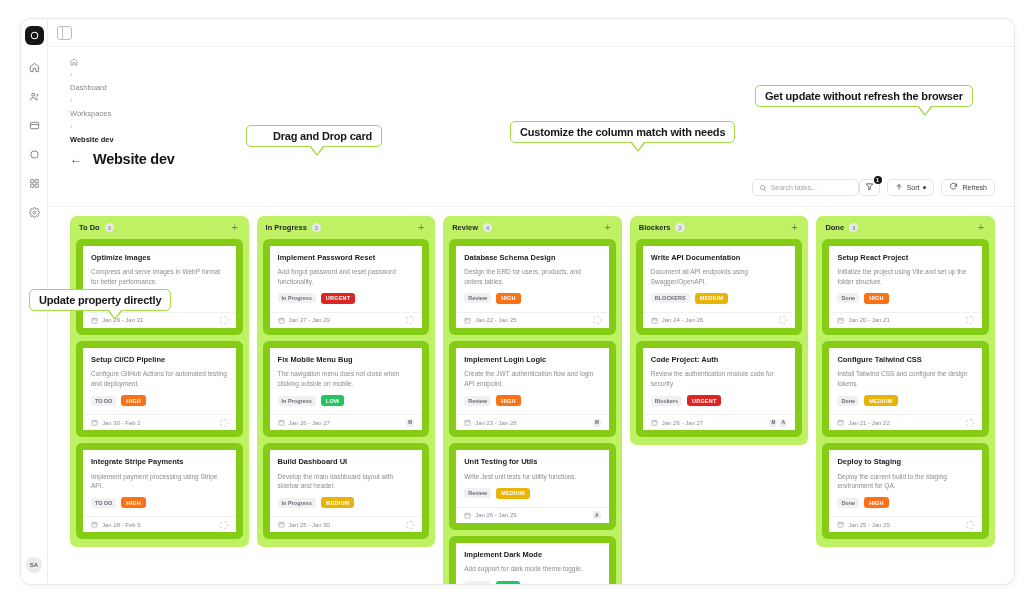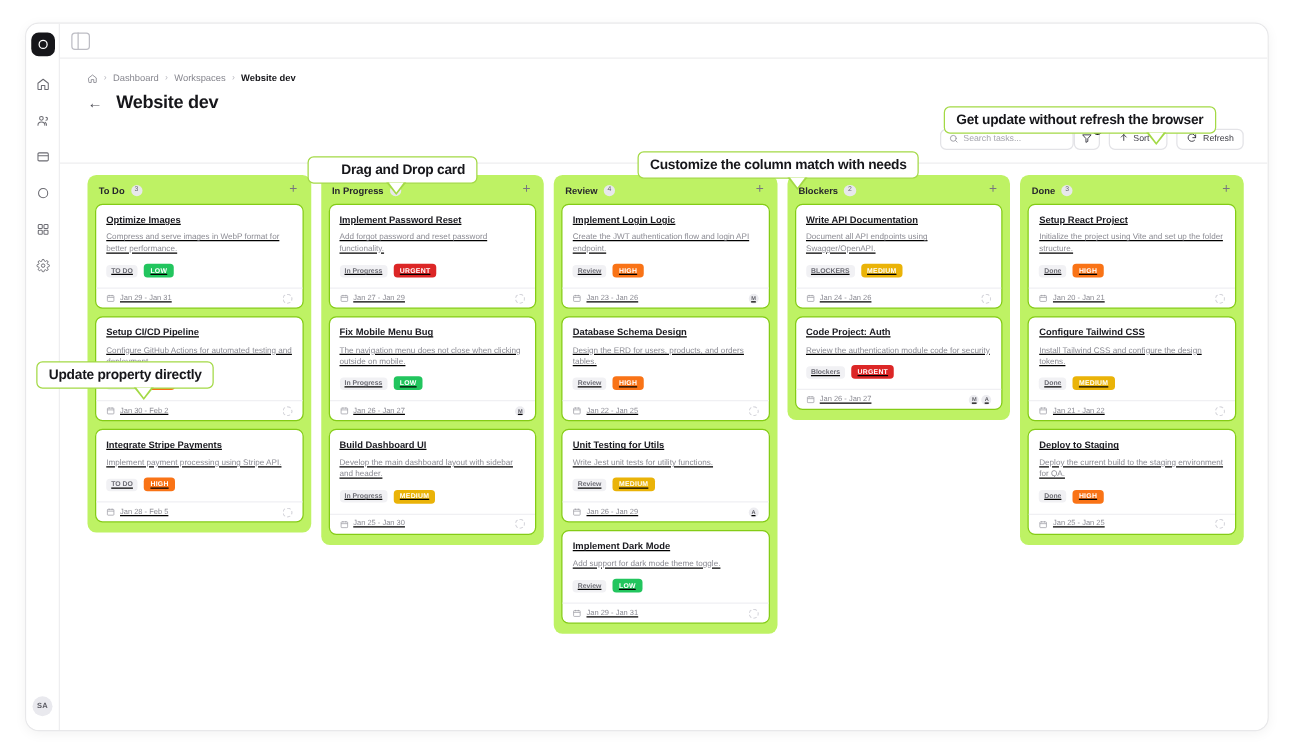--- a/index.html
+++ b/index.html
@@ -98,24 +98,24 @@
     position: absolute;
     left: 4px; top: -1px; bottom: -1px;
     width: 1px;
     background: #bdbdc4;
   }
 
   
   .crumbbar {
     padding: 11px 0 0 22px;
     display: flex;
-    align-items: center;
     gap: 5px;
     font-size: 7.5px;
     color: #86868e;
+    flex-direction: column;
   }
   .crumbbar .home-ico { color:#86868e; display:flex; }
   .crumb { cursor: pointer; }
   .crumb.current { color: #16161a; font-weight: 700; }
   .crumb-sep { color: #b9b9c0; font-size: 7px; }
 
   
   .titlerow {
     padding: 7px 0 0 22px;
     display: flex;
@@ -239,25 +239,24 @@
     font-size: 11px;
     line-height: 9px;
     text-align: center;
     cursor: pointer;
   }
   .col-body { display: flex; flex-direction: column; gap: 6px; }
 
   
   .card {
     background: #ffffff;
-    border: 1px solid #84cc16;
+    border: 7px solid #84cc16;
     border-radius: 6px;
     padding: 7px 8px 0 8px;
     cursor: grab;
-    text-decoration: underline;
   }
   .card-title {
     font-size: 7.5px;
     font-weight: 700;
     color: #1b1b21;
     line-height: 1.25;
   }
   .card-desc {
     margin-top: 5px;
     font-size: 6.5px;
@@ -629,56 +628,56 @@
           <div class="column">
             <div class="col-head">
               <div class="col-head-left">
                 <span class="col-title">Review</span>
                 <span class="col-count">4</span>
               </div>
               <span class="col-add">+</span>
             </div>
             <div class="col-body">
               <div class="card">
+                <div class="card-title">Database Schema Design</div>
+                <div class="card-desc">Design the ERD for users, products, and orders tables.</div>
+                <div class="card-tags">
+                  <span class="tag-status">Review</span>
+                  <span class="tag-prio" style="background:#f97316">HIGH</span>
+                </div>
+                <div class="card-foot">
+                  <span class="card-date">
+                    <svg width="7" height="7" viewBox="0 0 24 24" fill="none" stroke="#9a9aa2" stroke-width="2" stroke-linejoin="round">
+                      <rect x="3" y="5" width="18" height="16" rx="2"></rect>
+                      <path d="M3 10h18M8 3v4M16 3v4"></path>
+                    </svg>
+                    <span>Jan 22 - Jan 25</span>
+                  </span>
+                  <span class="avatars">
+                    <span class="avatar-empty"></span>
+                  </span>
+                </div>
+              </div>
+              <div class="card">
                 <div class="card-title">Implement Login Logic</div>
                 <div class="card-desc">Create the JWT authentication flow and login API endpoint.</div>
                 <div class="card-tags">
                   <span class="tag-status">Review</span>
                   <span class="tag-prio" style="background:#f97316">HIGH</span>
                 </div>
                 <div class="card-foot">
                   <span class="card-date">
                     <svg width="7" height="7" viewBox="0 0 24 24" fill="none" stroke="#9a9aa2" stroke-width="2" stroke-linejoin="round">
                       <rect x="3" y="5" width="18" height="16" rx="2"></rect>
                       <path d="M3 10h18M8 3v4M16 3v4"></path>
                     </svg>
                     <span>Jan 23 - Jan 26</span>
                   </span>
                   <span class="avatars">
                     <span class="avatar-sm">M</span>
-                  </span>
-                </div>
-              </div>
-              <div class="card">
-                <div class="card-title">Database Schema Design</div>
-                <div class="card-desc">Design the ERD for users, products, and orders tables.</div>
-                <div class="card-tags">
-                  <span class="tag-status">Review</span>
-                  <span class="tag-prio" style="background:#f97316">HIGH</span>
-                </div>
-                <div class="card-foot">
-                  <span class="card-date">
-                    <svg width="7" height="7" viewBox="0 0 24 24" fill="none" stroke="#9a9aa2" stroke-width="2" stroke-linejoin="round">
-                      <rect x="3" y="5" width="18" height="16" rx="2"></rect>
-                      <path d="M3 10h18M8 3v4M16 3v4"></path>
-                    </svg>
-                    <span>Jan 22 - Jan 25</span>
-                  </span>
-                  <span class="avatars">
-                    <span class="avatar-empty"></span>
                   </span>
                 </div>
               </div>
               <div class="card">
                 <div class="card-title">Unit Testing for Utils</div>
                 <div class="card-desc">Write Jest unit tests for utility functions.</div>
                 <div class="card-tags">
                   <span class="tag-status">Review</span>
                   <span class="tag-prio" style="background:#eab308">MEDIUM</span>
                 </div>

